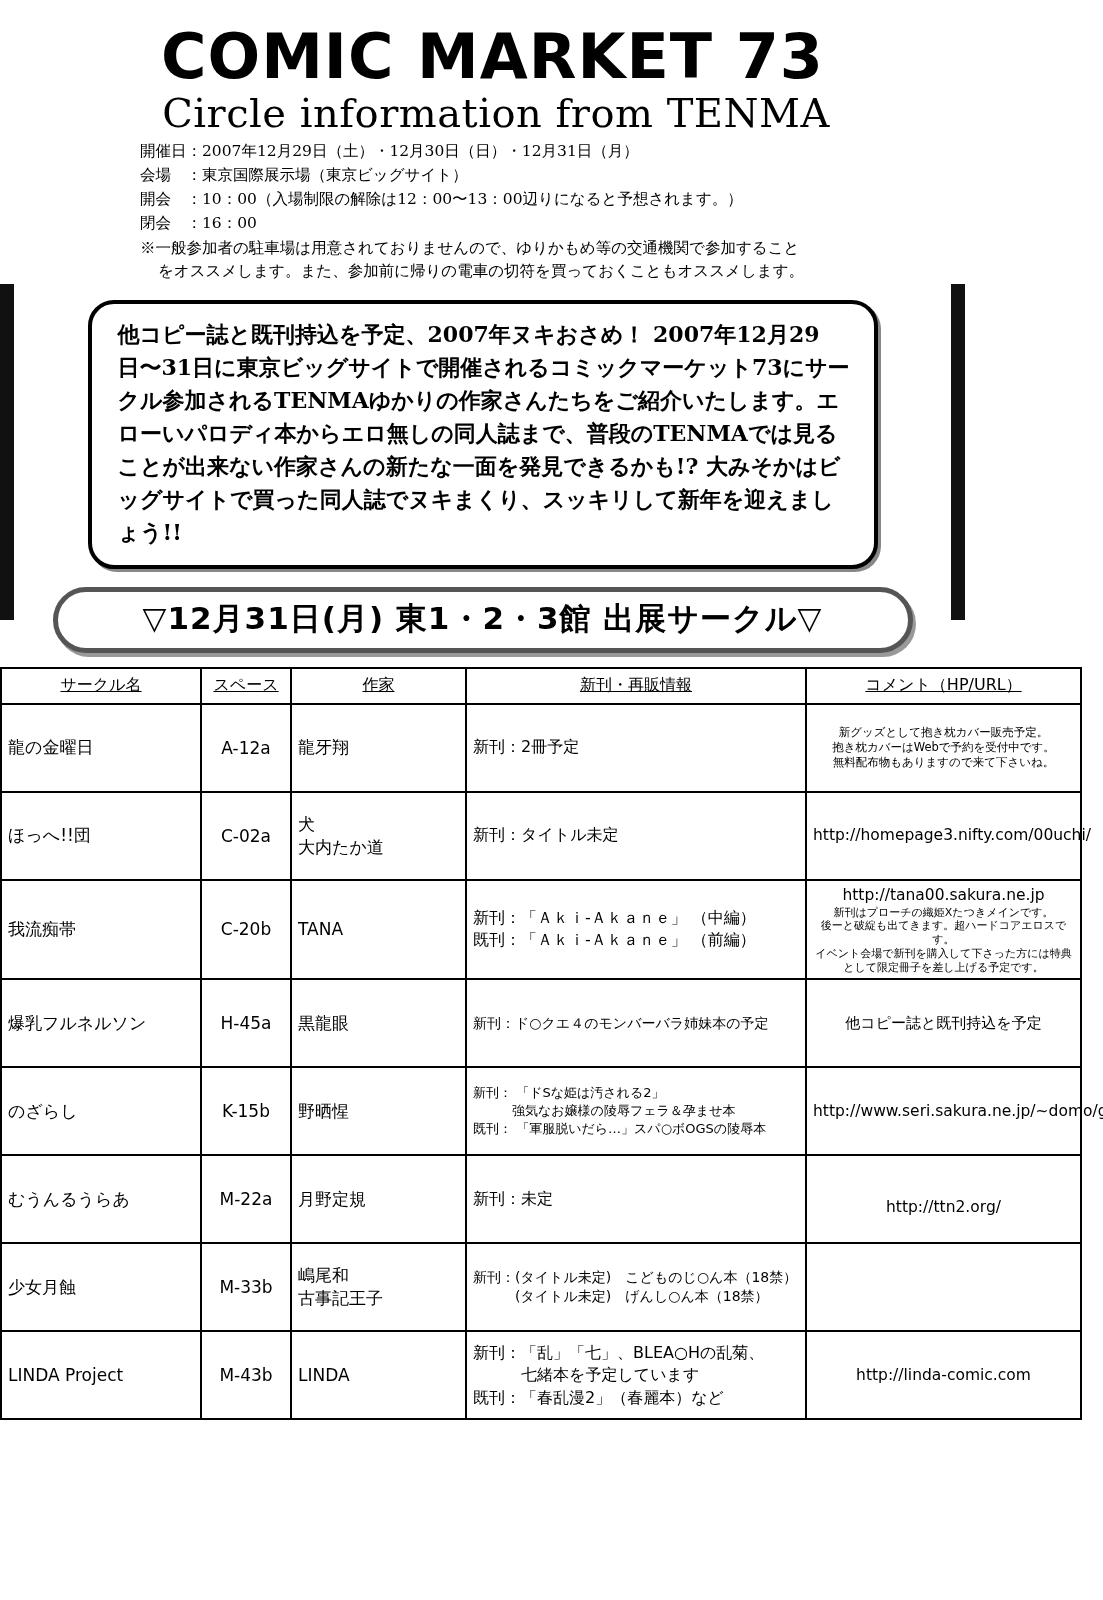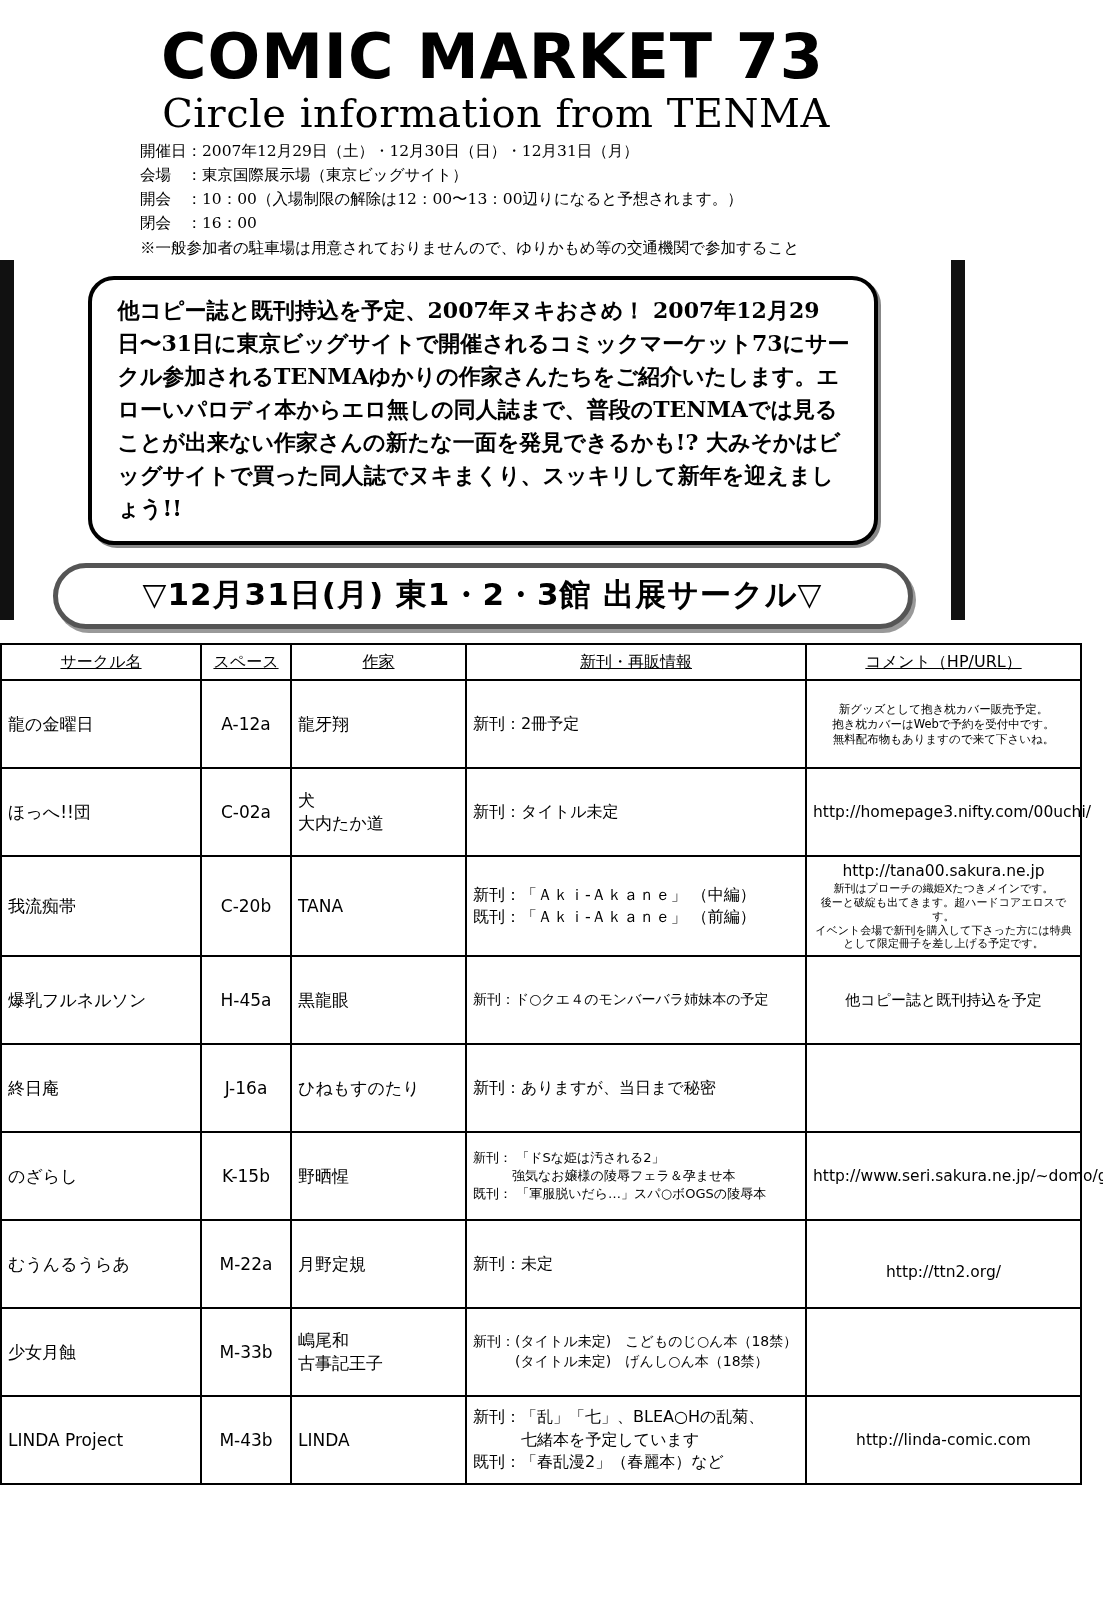--- a/index.html
+++ b/index.html
@@ -187,20 +187,21 @@
     <div class="title-main">COMIC MARKET 73</div>
     <div class="title-sub">Circle information from TENMA</div>
     <div class="info-lines">
       <div>開催日：2007年12月29日（土）・12月30日（日）・12月31日（月）</div>
       <div>会場　：東京国際展示場（東京ビッグサイト）</div>
       <div>開会　：10：00（入場制限の解除は12：00〜13：00辺りになると予想されます。）</div>
       <div>閉会　：16：00</div>
     </div>
     <div class="note">
       <span>※一般参加者の駐車場は用意されておりませんので、ゆりかもめ等の交通機関で参加すること</span>
+      <span class="ind">をオススメします。また、参加前に帰りの電車の切符を買っておくこともオススメします。</span>
     </div>
   </div>
 
   <div class="intro-box">
     <p>他コピー誌と既刊持込を予定、2007年ヌキおさめ！ 2007年12月29日〜31日に東京ビッグサイトで開催されるコミックマーケット73にサークル参加されるTENMAゆかりの作家さんたちをご紹介いたします。エローいパロディ本からエロ無しの同人誌まで、普段のTENMAでは見ることが出来ない作家さんの新たな一面を発見できるかも!? 大みそかはビッグサイトで買った同人誌でヌキまくり、スッキリして新年を迎えましょう!!</p>
   </div>
 
   <div class="day-banner">
     <span>▽12月31日(月) 東1・2・3館 出展サークル▽</span>
   </div>
@@ -277,31 +278,20 @@
             <span class="line" style="display: block;">黒龍眼</span>
           </td>
           <td class="info small">
             <span class="line">新刊：ド○クエ４のモンバーバラ姉妹本の予定</span>
           </td>
           <td class="comment">
             <span style="display: block;">他コピー誌と既刊持込を予定</span>
           </td>
         </tr>
         <tr class="row">
-          <td class="name">終日庵</td>
-          <td class="space">J-16a</td>
-          <td class="author">
-            <span class="line" style="display: block;">ひねもすのたり</span>
-          </td>
-          <td class="info">
-            <span class="line">新刊：ありますが、当日まで秘密</span>
-          </td>
-          <td class="comment"></td>
-        </tr>
-        <tr class="row">
           <td class="name">のざらし</td>
           <td class="space">K-15b</td>
           <td class="author">
             <span class="line" style="display: block;">野晒惺</span>
           </td>
           <td class="info tiny">
             <span class="line">新刊： 「ドSな姫は汚される2」</span>
             <span class="line">　　　強気なお嬢様の陵辱フェラ＆孕ませ本</span>
             <span class="line">既刊： 「軍服脱いだら…」スパ○ボOGSの陵辱本</span>
           </td>

